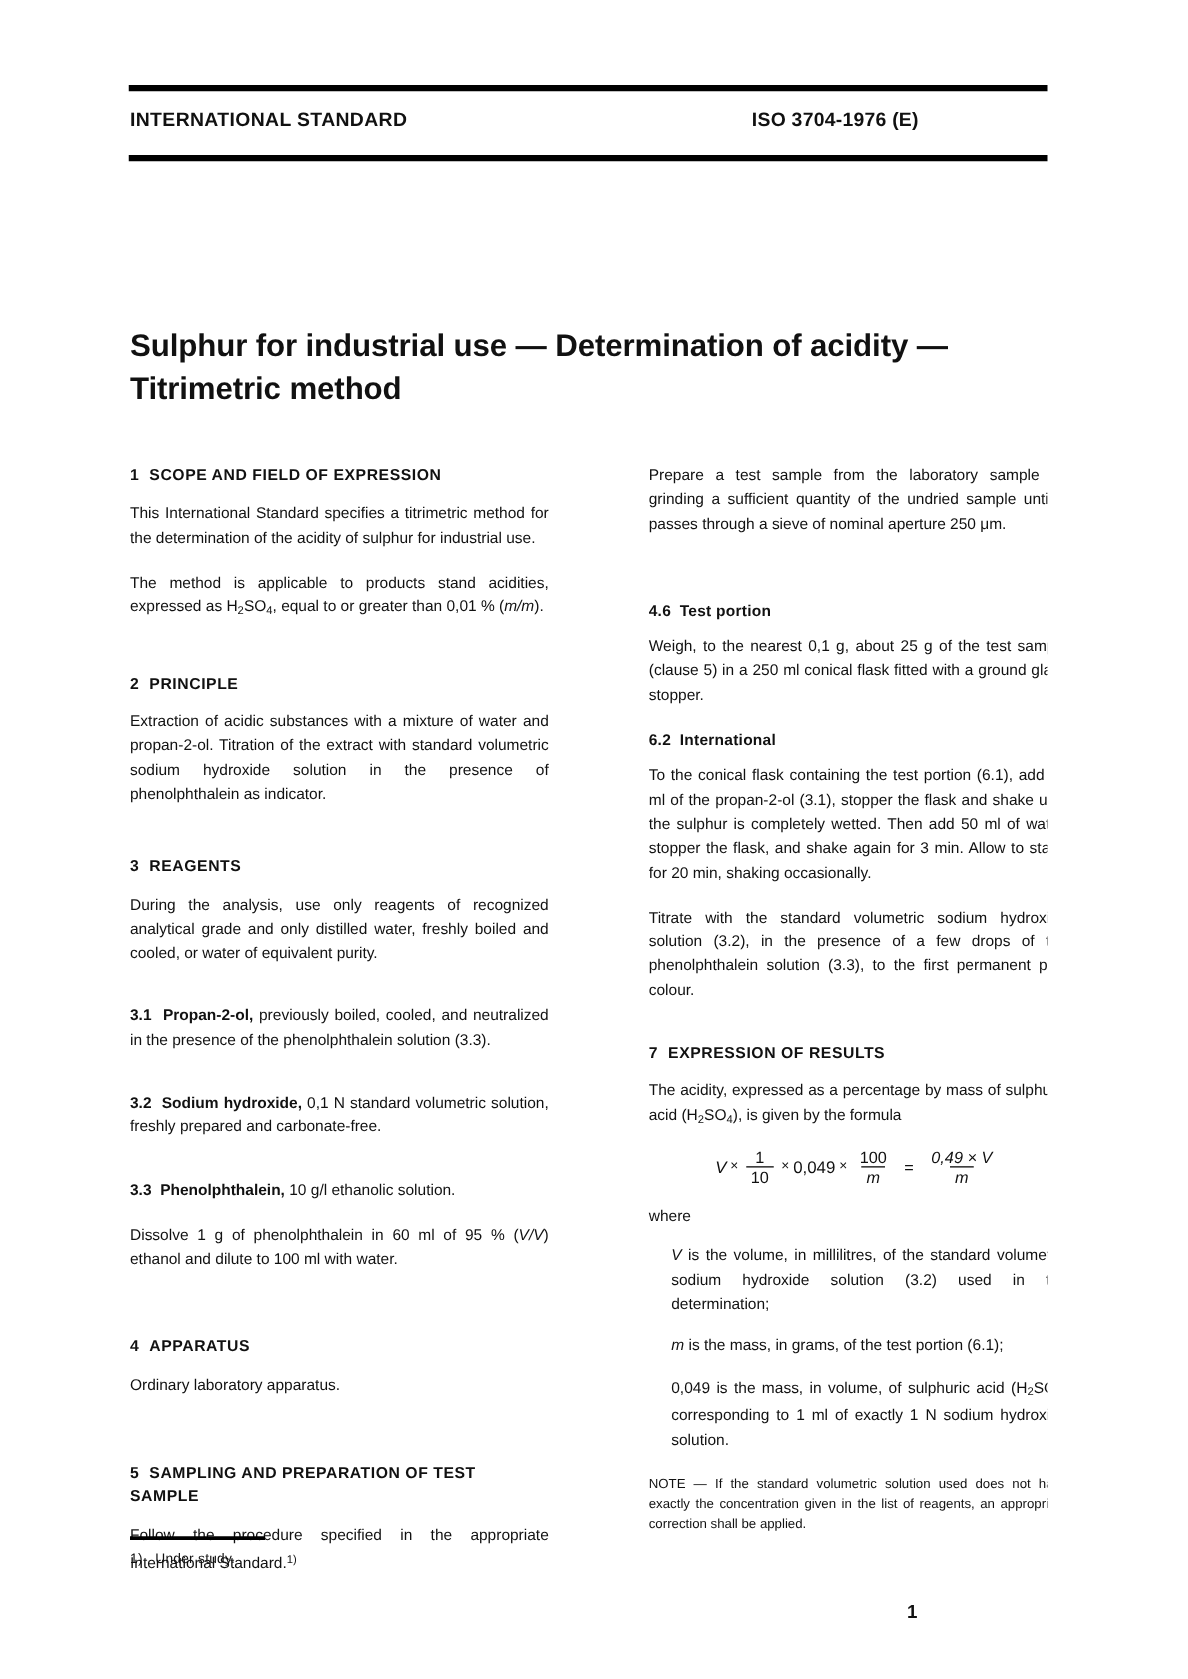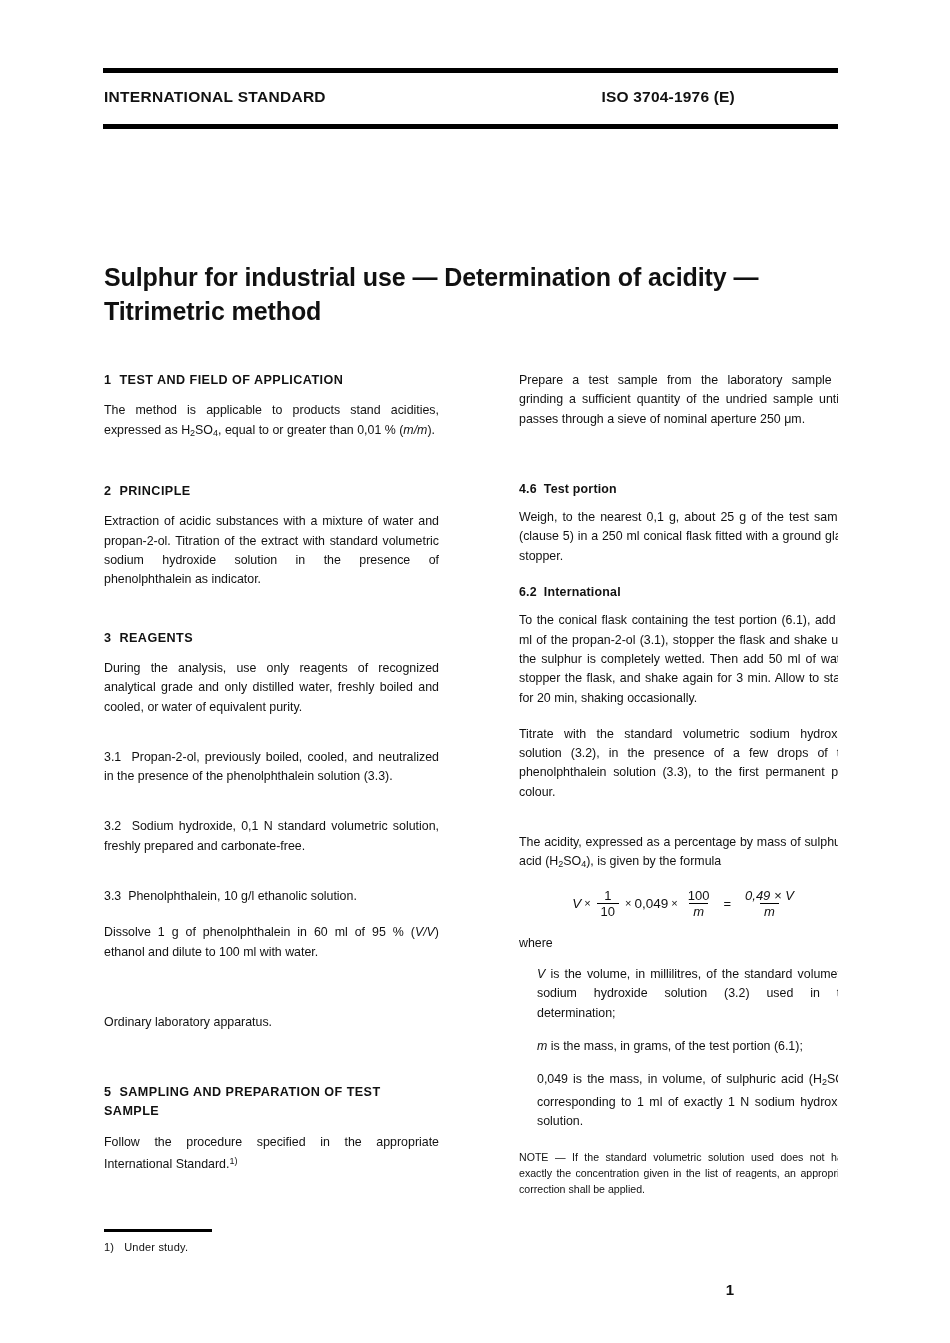--- a/index.html
+++ b/index.html
@@ -96,21 +96,21 @@
     text-align: justify;
     text-justify: inter-word;
   }
   p.para.last { margin-bottom: 0; }
 
   .gap-sec   { height: 22px; }
   .gap-sec-s { height: 14px; }
   .gap-sec-l { height: 34px; }
 
   .lead {
-    font-weight: normal;
+    font-weight: bold;
   }
   .ital { font-style: italic; }
 
   sub { font-size: 9px; vertical-align: -0.25em; }
   sup { font-size: 9px; vertical-align: 0.45em; }
 
   
   .formula {
     margin: 14px 0 16px 0;
     text-align: center;
@@ -193,22 +193,23 @@
   <div class="rule-bottom"></div>
 
   <h1 class="doc-title">
     <span>Sulphur for industrial use — Determination of acidity —</span><br>
     <span>Titrimetric method</span>
   </h1>
 
   <div class="col col-left">
 
     <h2 class="sec">
-      <span class="num">1</span><span>TEST AND FIELD OF APPLICATION</span>
-    </h2>
+      <span class="num">1</span><span>SCOPE AND FIELD OF EXPRESSION</span>
+    </h2>
+    <p class="para">This International Standard specifies a titrimetric method for the determination of the acidity of sulphur for industrial use.</p>
     <p class="para"><span>The method is applicable to products stand acidities, expressed as H</span><sub>2</sub><span>SO</span><sub>4</sub><span>, equal to or greater than 0,01 % (</span><span class="ital">m/m</span><span>).</span></p>
 
     <div class="gap-sec"></div>
 
     <h2 class="sec">
       <span class="num">2</span><span>PRINCIPLE</span>
     </h2>
     <p class="para">Extraction of acidic substances with a mixture of water and propan-2-ol. Titration of the extract with standard volumetric sodium hydroxide solution in the presence of phenolphthalein as indicator.</p>
 
     <div class="gap-sec"></div>
@@ -226,20 +227,23 @@
 
     <p class="para"><span class="lead">3.2</span>&nbsp;&nbsp;<span class="lead">Sodium hydroxide,</span><span> 0,1 N standard volumetric solution, freshly prepared and carbonate-free.</span></p>
 
     <div class="gap-sec-s"></div>
 
     <p class="para"><span class="lead">3.3</span>&nbsp;&nbsp;<span class="lead">Phenolphthalein,</span><span> 10 g/l ethanolic solution.</span></p>
     <p class="para"><span>Dissolve 1 g of phenolphthalein in 60 ml of 95 % (</span><span class="ital">V/V</span><span>) ethanol and dilute to 100 ml with water.</span></p>
 
     <div class="gap-sec-l"></div>
 
+    <h2 class="sec">
+      <span class="num">4</span><span>APPARATUS</span>
+    </h2>
     <p class="para">Ordinary laboratory apparatus.</p>
 
     <div class="gap-sec-l"></div>
 
     <h2 class="sec">
       <span class="num">5</span><span>SAMPLING AND PREPARATION OF TEST SAMPLE</span>
     </h2>
     <p class="para last"><span>Follow the procedure specified in the appropriate International Standard.</span><sup>1)</sup></p>
 
   </div>
@@ -257,20 +261,23 @@
     <p class="para">Weigh, to the nearest 0,1 g, about 25 g of the test sample (clause 5) in a 250 ml conical flask fitted with a ground glass stopper.</p>
 
     <h3 class="sub">
       <span class="num">6.2</span><span>International</span>
     </h3>
     <p class="para">To the conical flask containing the test portion (6.1), add 25 ml of the propan-2-ol (3.1), stopper the flask and shake until the sulphur is completely wetted. Then add 50 ml of water, stopper the flask, and shake again for 3 min. Allow to stand for 20 min, shaking occasionally.</p>
     <p class="para">Titrate with the standard volumetric sodium hydroxide solution (3.2), in the presence of a few drops of the phenolphthalein solution (3.3), to the first permanent pink colour.</p>
 
     <div class="gap-sec-s"></div>
 
+    <h2 class="sec">
+      <span class="num">7</span><span>EXPRESSION OF RESULTS</span>
+    </h2>
     <p class="para" style="margin-bottom:0"><span>The acidity, expressed as a percentage by mass of sulphuric acid (H</span><sub>2</sub><span>SO</span><sub>4</sub><span>), is given by the formula</span></p>
 
     <div class="formula">
       <span class="frow">
         <span class="v-it">V</span>
         <span class="op">×</span>
         <span class="frac">
           <span class="nu">1</span>
           <span class="de">10</span>
         </span>

